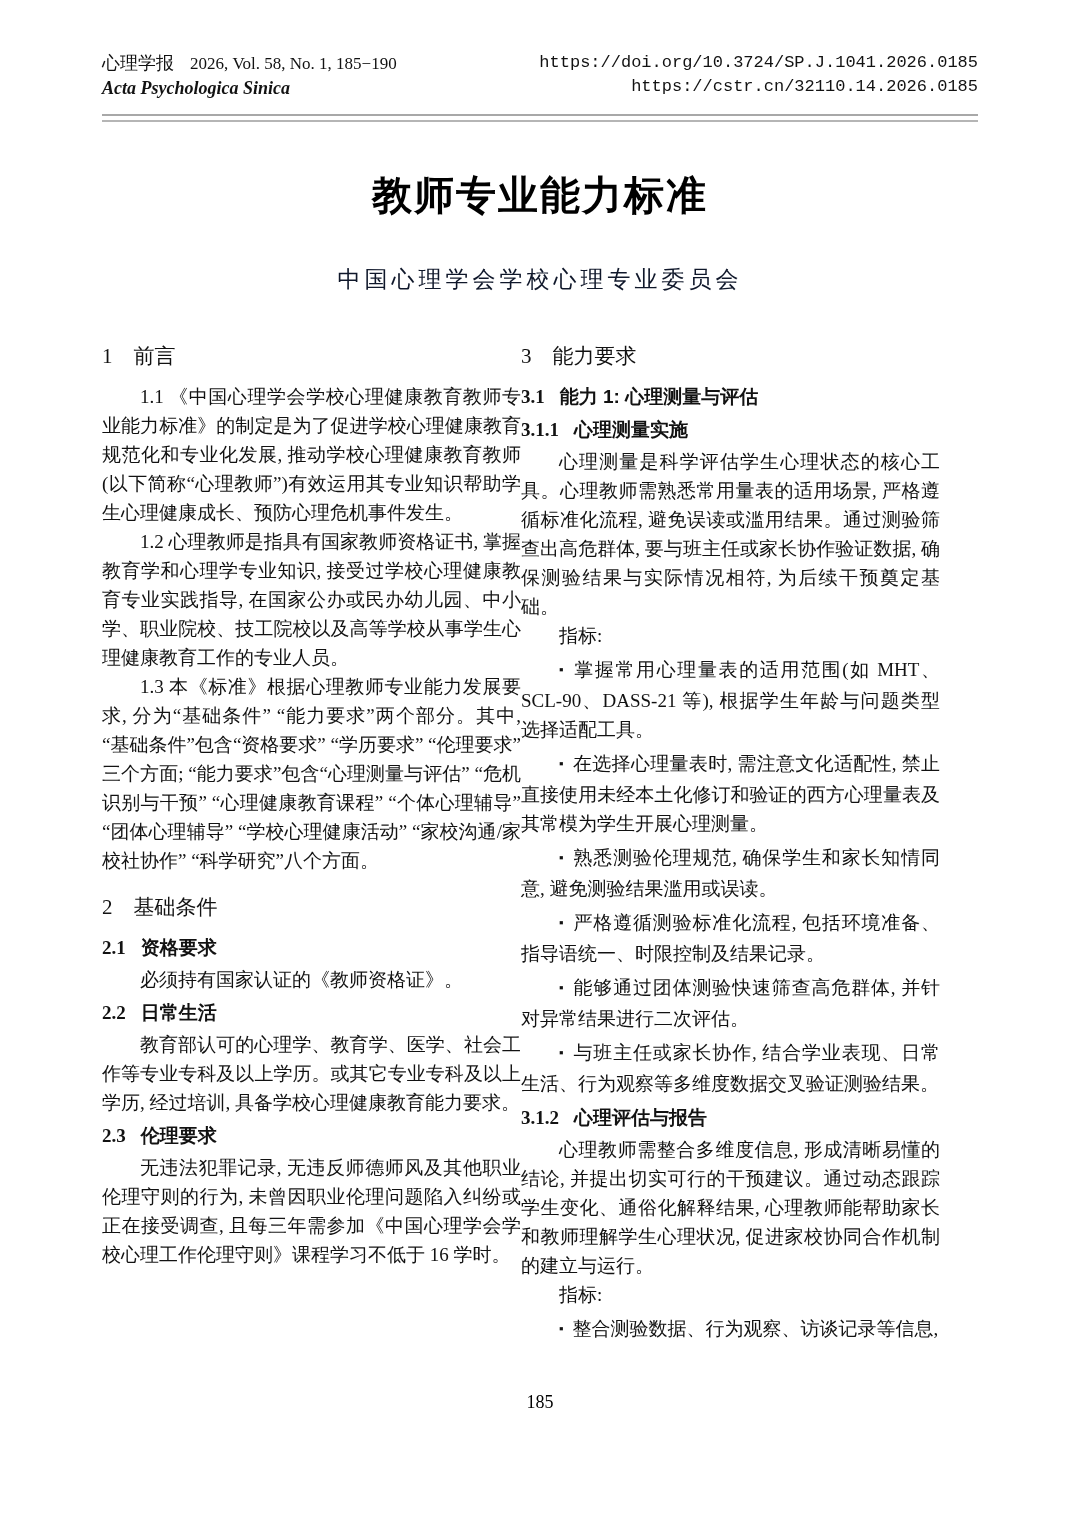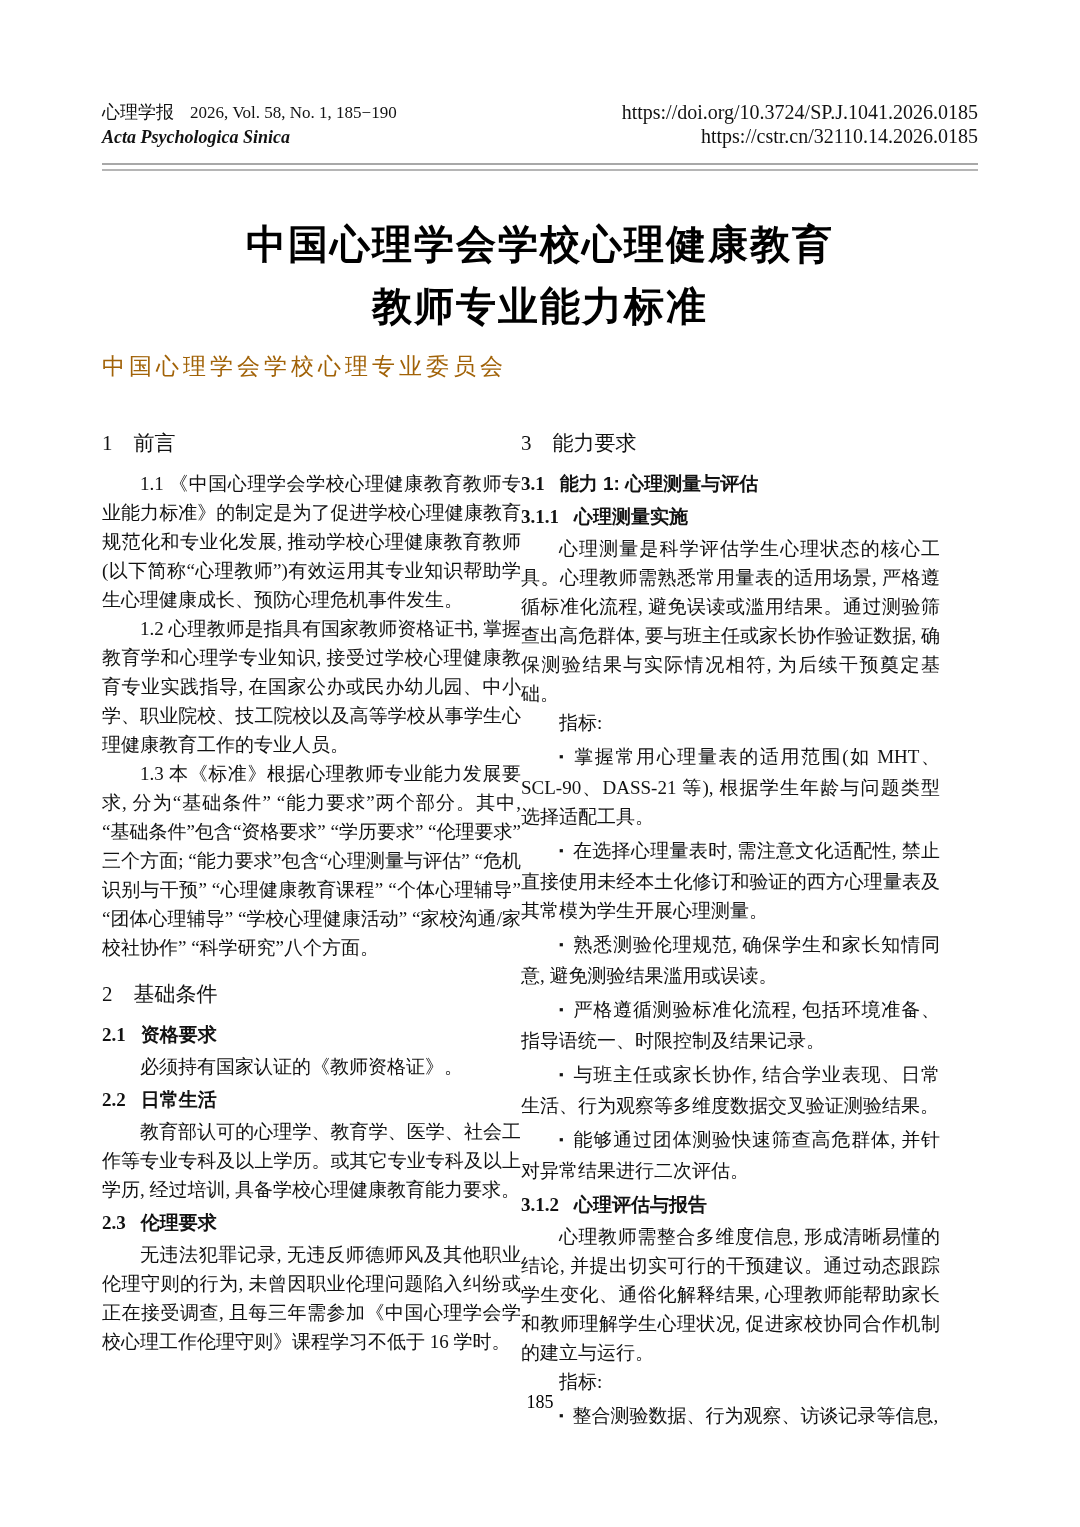--- a/index.html
+++ b/index.html
@@ -5,34 +5,34 @@
   html,body{margin:0;padding:0;background:#e9e9e9;}
   .page{
     width:1080px;height:1527px;position:relative;margin:0 auto;
     background:#ffffff;color:#121212;
     font-family:"Liberation Serif","DejaVu Serif",serif;
     overflow:hidden;
   }
   .content{padding:0 102px;}
 
   
-  .header{display:flex;justify-content:space-between;padding-top:100px;}
+  .header{display:flex;justify-content:space-between;padding-top:51px;}
   .header-left{font-size:17px;line-height:24px;}
   .jcn{font-size:18px;}
   .issue{margin-left:16px;}
   .jen{font-weight:700;font-style:italic;font-size:18px;}
-  .header-right{text-align:right;font-size:20px;line-height:24px;}
+  .header-right{text-align:right;font-size:17px;line-height:24px;font-family:Liberation Mono, monospace;}
   .rule{margin-top:13px;height:4px;border-top:2px solid #a8a8a8;border-bottom:2px solid #b5b5b5;}
 
   
   .title{margin:42px 0 0;text-align:center;
     font-family:"Liberation Sans","DejaVu Sans",sans-serif;
     font-weight:700;font-size:40px;line-height:62px;letter-spacing:2px;color:#000;}
   .title .tl{display:block;}
-  .author{margin-top:14px;text-align:left;font-size:23px;letter-spacing:4px;color:#a16207;}
+  .author{margin-top:38px;text-align:center;font-size:23px;letter-spacing:4px;color:#0f172a;}
 
   
   .columns{display:flex;margin-top:44px;}
   .col{width:419px;font-size:19px;line-height:29px;text-align:justify;}
   .col p{margin:0;text-indent:2em;}
   .h1{font-size:21px;line-height:30px;margin:17px 0 11px;font-weight:400;}
   .h1:first-child{margin-top:2px;}
   .h1 .num{margin-right:21px;}
   .h2,.h3{font-family:"Liberation Sans","DejaVu Sans",sans-serif;
     font-weight:700;font-size:19px;line-height:29px;margin:4px 0 3px;}
@@ -60,21 +60,20 @@
       </div>
       <div class="header-right">
         <div>https://doi.org/10.3724/SP.J.1041.2026.0185</div>
         <div>https://cstr.cn/32110.14.2026.0185</div>
       </div>
     </div>
 
     <div class="rule"></div>
 
     <h1 class="title">
-      <span class="tl">中国心理学会学校心理健康教育</span>
       <span class="tl">教师专业能力标准</span>
     </h1>
     <div class="author">中国心理学会学校心理专业委员会</div>
 
     <div class="columns">
 
       <div class="col">
         <div class="h1">
           <span class="num">1</span><span>前言</span>
         </div>
@@ -114,22 +113,22 @@
           <span class="num">3.1.1</span><span>心理测量实施</span>
         </div>
 
         <p>心理测量是科学评估学生心理状态的核心工具。心理教师需熟悉常用量表的适用场景, 严格遵循标准化流程, 避免误读或滥用结果。通过测验筛查出高危群体, 要与班主任或家长协作验证数据, 确保测验结果与实际情况相符, 为后续干预奠定基础。</p>
         <p>指标:</p>
 
         <p class="bullet"><span class="bm">▪</span><span>掌握常用心理量表的适用范围(如 MHT、SCL-90、DASS-21 等), 根据学生年龄与问题类型选择适配工具。</span></p>
         <p class="bullet"><span class="bm">▪</span><span>在选择心理量表时, 需注意文化适配性, 禁止直接使用未经本土化修订和验证的西方心理量表及其常模为学生开展心理测量。</span></p>
         <p class="bullet"><span class="bm">▪</span><span>熟悉测验伦理规范, 确保学生和家长知情同意, 避免测验结果滥用或误读。</span></p>
         <p class="bullet"><span class="bm">▪</span><span>严格遵循测验标准化流程, 包括环境准备、指导语统一、时限控制及结果记录。</span></p>
+        <p class="bullet"><span class="bm">▪</span><span>能够通过团体测验快速筛查高危群体, 并针对异常结果进行二次评估。</span></p>
         <p class="bullet"><span class="bm">▪</span><span>与班主任或家长协作, 结合学业表现、日常生活、行为观察等多维度数据交叉验证测验结果。</span></p>
-        <p class="bullet"><span class="bm">▪</span><span>能够通过团体测验快速筛查高危群体, 并针对异常结果进行二次评估。</span></p>
 
         <div class="h3">
           <span class="num">3.1.2</span><span>心理评估与报告</span>
         </div>
 
         <p>心理教师需整合多维度信息, 形成清晰易懂的结论, 并提出切实可行的干预建议。通过动态跟踪学生变化、通俗化解释结果, 心理教师能帮助家长和教师理解学生心理状况, 促进家校协同合作机制的建立与运行。</p>
         <p>指标:</p>
         <p class="bullet"><span class="bm">▪</span><span>整合测验数据、行为观察、访谈记录等信息,</span></p>
       </div>
 

